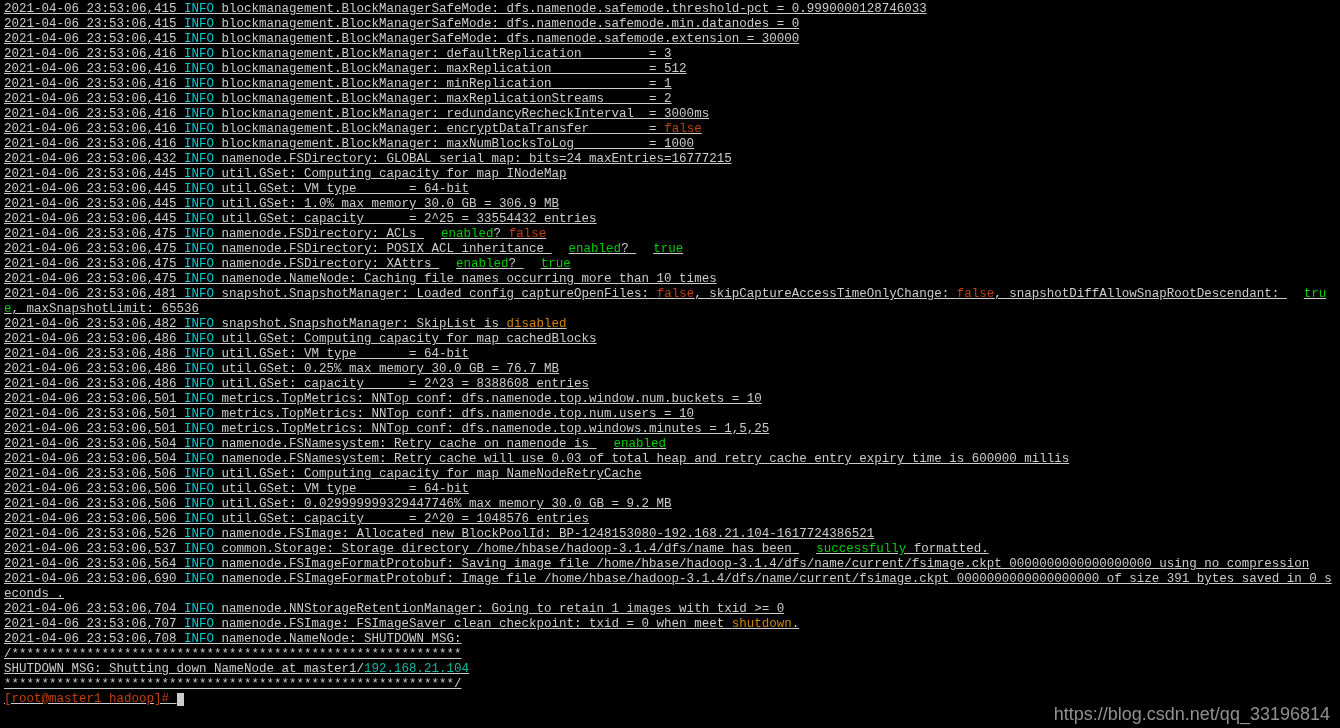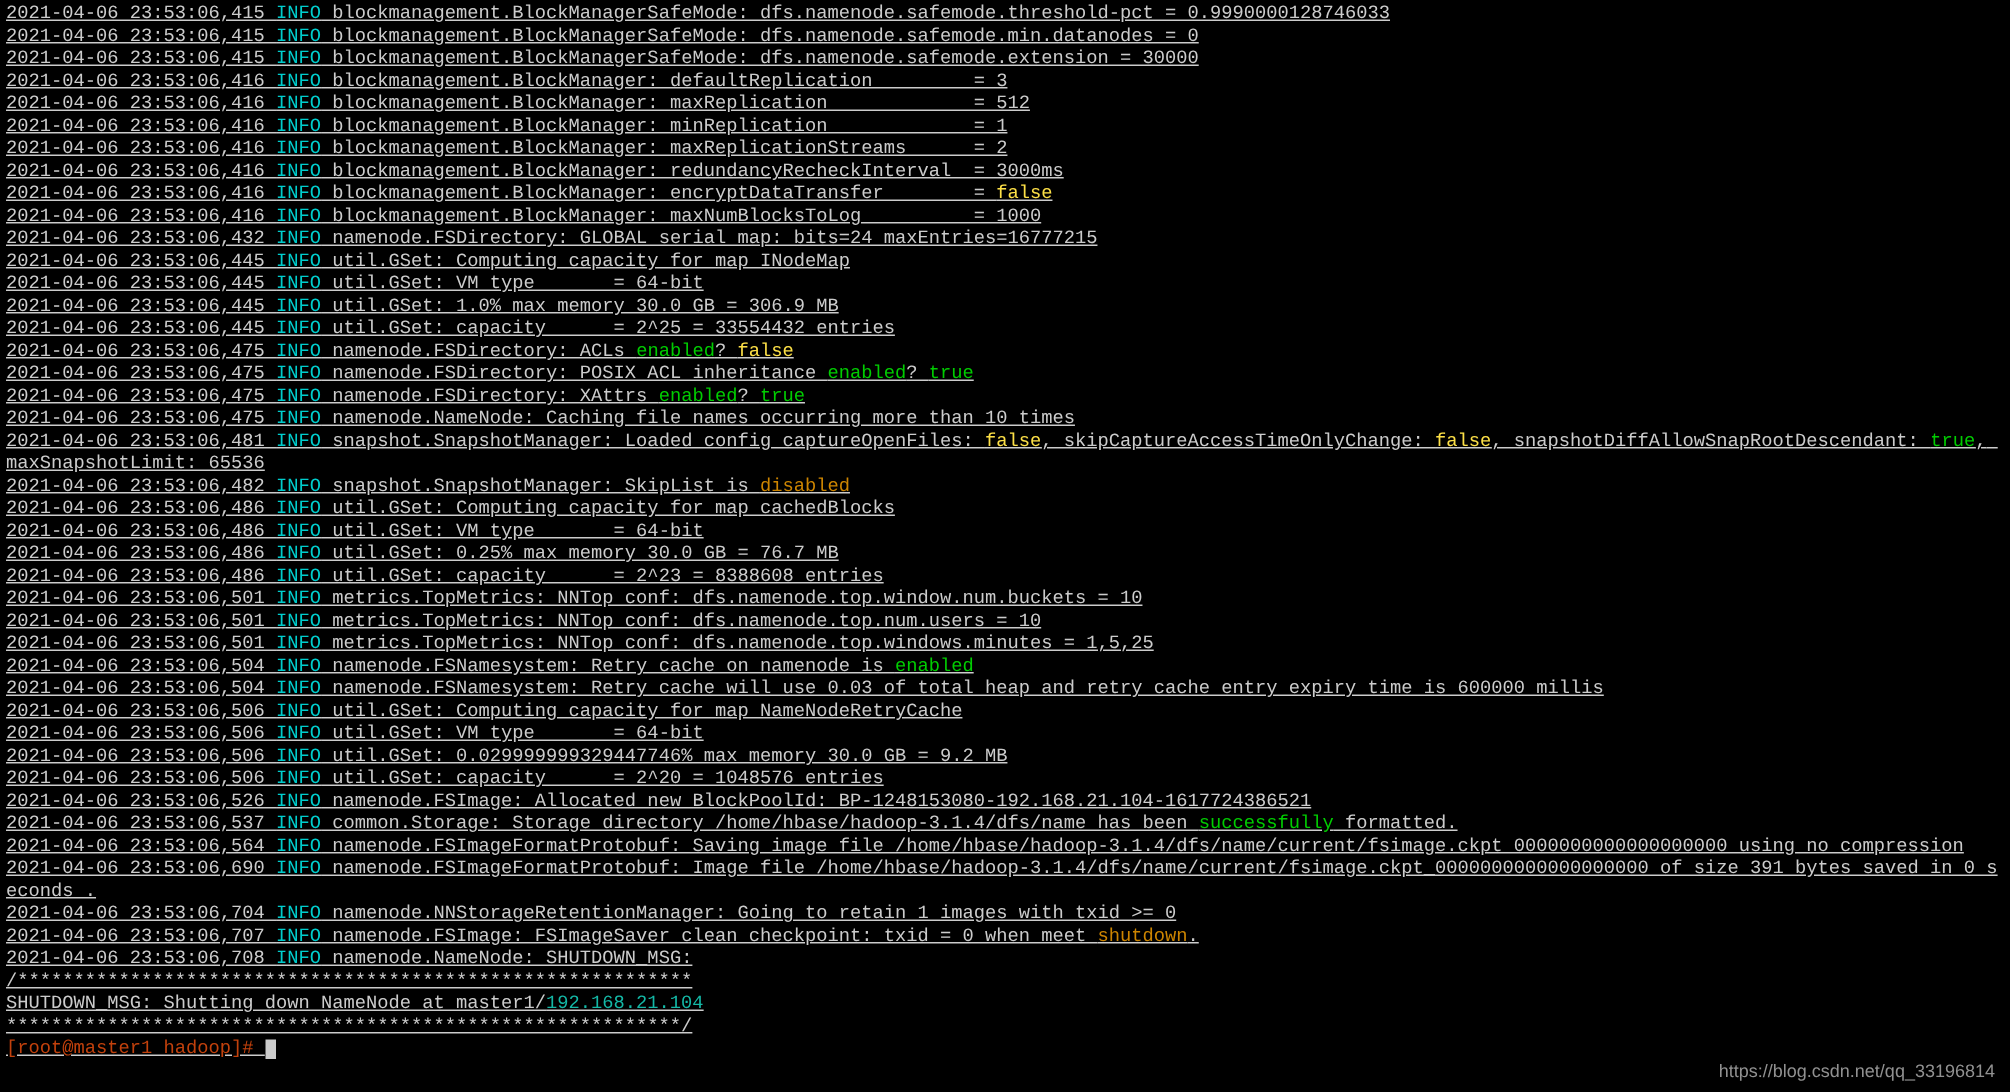--- a/index.html
+++ b/index.html
@@ -15,30 +15,30 @@
     position: relative;
     padding: 2px 4px;
   }
   .terminal {
     white-space: pre;
     word-wrap: break-word;
   }
   .line { white-space: pre-wrap; word-break: break-all; text-decoration: underline; }
   .ts { color: #ccc; }
   .info { color: #00cdcd; }
-  .green { color: #00cd00; }
-  .red { color: #fde047; }
+  .green { color: #00cd00; margin-left: 17px; }
+  .red { color: #c2410c; }
   .magenta { color: #14b8a6; }
   .orange { color: #cd8500; margin-top: 24px; }
   .watermark {
     position: absolute;
     bottom: 6px;
     right: 10px;
     color: #aaa;
-    font-size: 12px;
+    font-size: 18px;
     font-family: Arial, sans-serif;
     opacity: 0.85;
   }
   .prompt { color: #c2410c; }
   .cursor {
     display: inline-block;
     width: 7px;
     height: 13px;
     background: #ccc;
     vertical-align: text-bottom;

